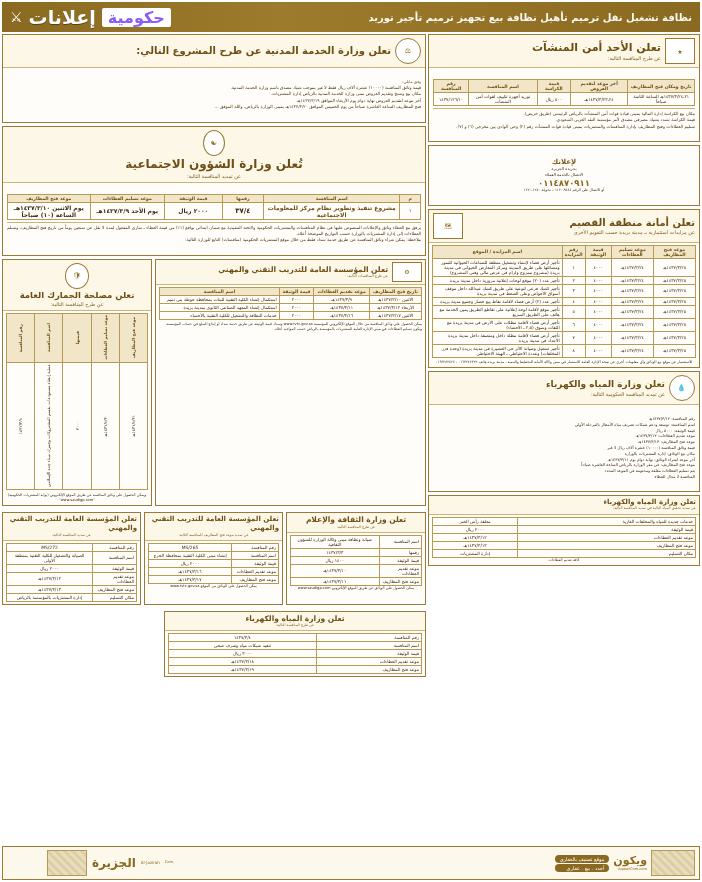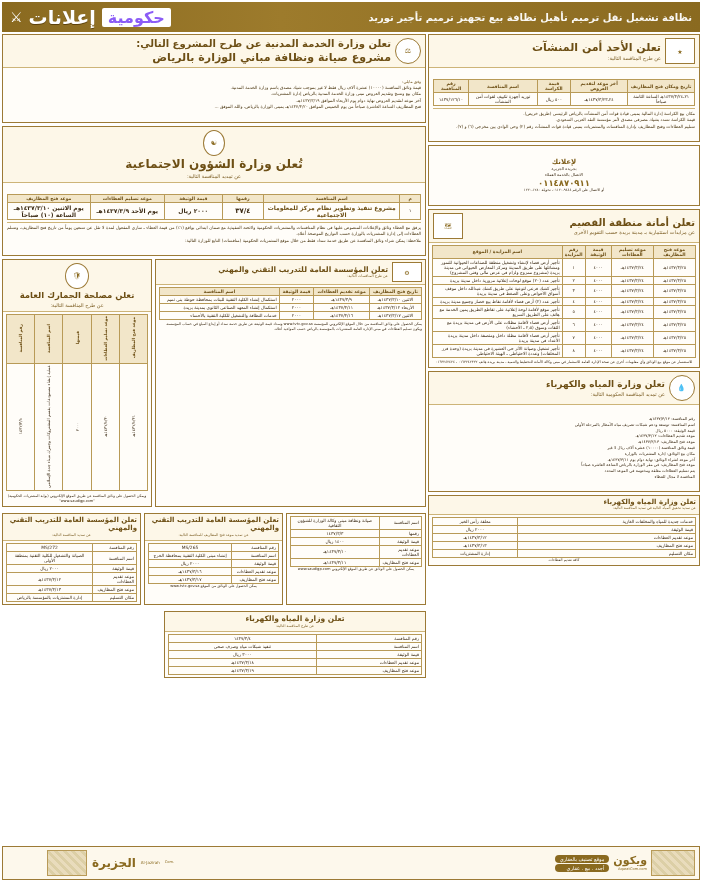--- a/index.html
+++ b/index.html
@@ -295,21 +295,20 @@
 
   </div>
 
   <div class="col-left">
 
     <div class="card">
       <div class="card-head">
         <div class="logo-circ">⚖</div>
         <div>
           <div class="card-title" style="font-size:10px;">تعلن وزارة الخدمة المدنية عن طرح المشروع التالي:</div>
-          <div class="card-title" style="font-size:11px;">مشروع صيانة ونظافة مباني الوزارة بالرياض</div>
         </div>
       </div>
       <div class="card-body">
         <div class="small brown">وفق مايلي:</div>
         <div class="note">قيمة وثائق المنافسة (١٠٠٠٠) عشرة آلاف ريال فقط لا غير بموجب شيك مصدق باسم وزارة الخدمة المدنية.</div>
         <div class="note">مكان بيع ونسخ وتقديم العروض مبنى وزارة الخدمة المدنية بالرياض إدارة المشتريات.</div>
         <div class="note">آخر موعد لتقديم العروض نهاية دوام يوم الأربعاء الموافق ١٤٣٧/٣/١٩هـ.</div>
         <div class="note">فتح المظاريف الساعة العاشرة صباحاً من يوم الخميس الموافق ١٤٣٧/٣/٢٠هـ بمبنى الوزارة بالرياض، والله الموفق ...</div>
       </div>
     </div>
@@ -416,20 +415,24 @@
           </tbody>
             </table>
           <div class="tiny" style="margin-top:3px;text-align:center;">ويمكن الحصول على وثائق المنافسة عن طريق الموقع الإلكتروني (بوابة المشتريات الحكومية) "www.saudigp.com"</div>
         </div>
       </div>
     </div>
 
     <div class="two" style="margin-top:3px;">
 
       <div class="card" style="width:140px;">
+        <div class="card-head" style="padding:2px 3px;flex-direction:column;gap:0;">
+          <div class="card-title" style="font-size:7.5px;">تعلن وزارة الثقافة والإعلام</div>
+          <div class="card-sub tiny">عن طرح المنافسة التالية:</div>
+        </div>
         <div class="card-body" style="padding:2px 3px;">
           <table>
             <tbody>
                 <tr>
                   <td class="r">اسم المنافسة</td>
                   <td class="c">صيانة ونظافة مبنى وكالة الوزارة للشؤون الثقافية</td>
                 </tr>
             <tr>
                   <td class="r">رقمها</td>
                   <td class="c">١٤٣٧/٣/٣</td>

